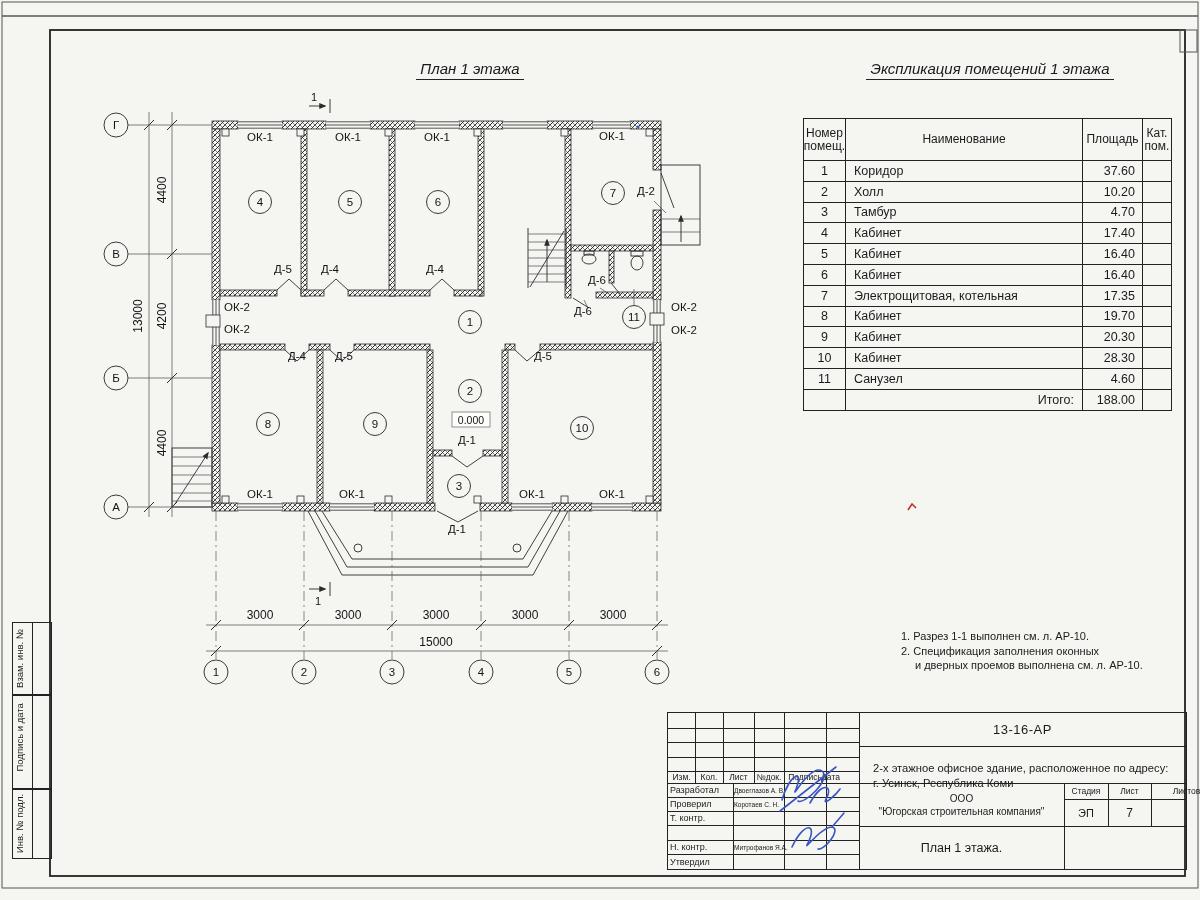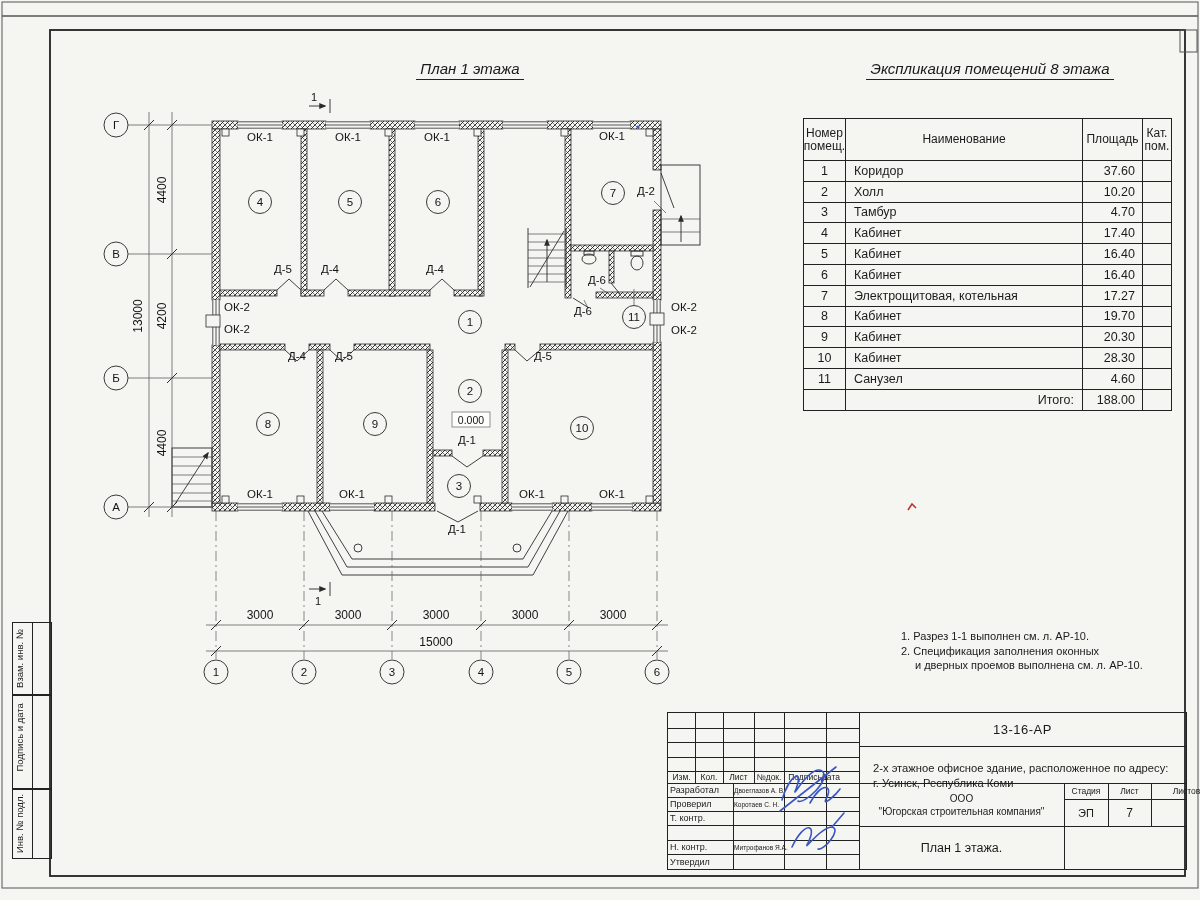--- a/index.html
+++ b/index.html
@@ -369,21 +369,21 @@
         <text x="166" y="443" font-size="12" text-anchor="middle" transform="rotate(-90 166 443)">4400</text>
         <text x="142" y="316" font-size="12" text-anchor="middle" transform="rotate(-90 142 316)">13000</text>
       </g>
   </svg>
 
   <div class="ovl drawtitle" style="left:380px;top:60px;width:180px;">
     <span>План 1 этажа</span>
   </div>
 
   <div class="ovl drawtitle" style="left:850px;top:60px;width:280px;">
-    <span>Экспликация помещений 8 этажа</span>
+    <span>Экспликация помещений 1 этажа</span>
   </div>
 
   <div class="extable">
     <div class="exrow exhead">
       <div class="c-num">Номер помещ.</div>
       <div class="c-namex" style="justify-content:center;">Наименование</div>
       <div style="justify-content:center;">Площадь</div>
       <div style="justify-content:center;">Кат. пом.</div>
     </div>
     <div id="extbody" class="exbody-wrap">
@@ -419,21 +419,21 @@
         </div>
         <div class="exrow exbody">
           <div class="c-num">6</div>
           <div class="c-name">Кабинет</div>
           <div class="c-area">16.40</div>
           <div class=""></div>
         </div>
         <div class="exrow exbody">
           <div class="c-num">7</div>
           <div class="c-name">Электрощитовая, котельная</div>
-          <div class="c-area">17.27</div>
+          <div class="c-area">17.35</div>
           <div class=""></div>
         </div>
         <div class="exrow exbody">
           <div class="c-num">8</div>
           <div class="c-name">Кабинет</div>
           <div class="c-area">19.70</div>
           <div class=""></div>
         </div>
         <div class="exrow exbody">
           <div class="c-num">9</div>

